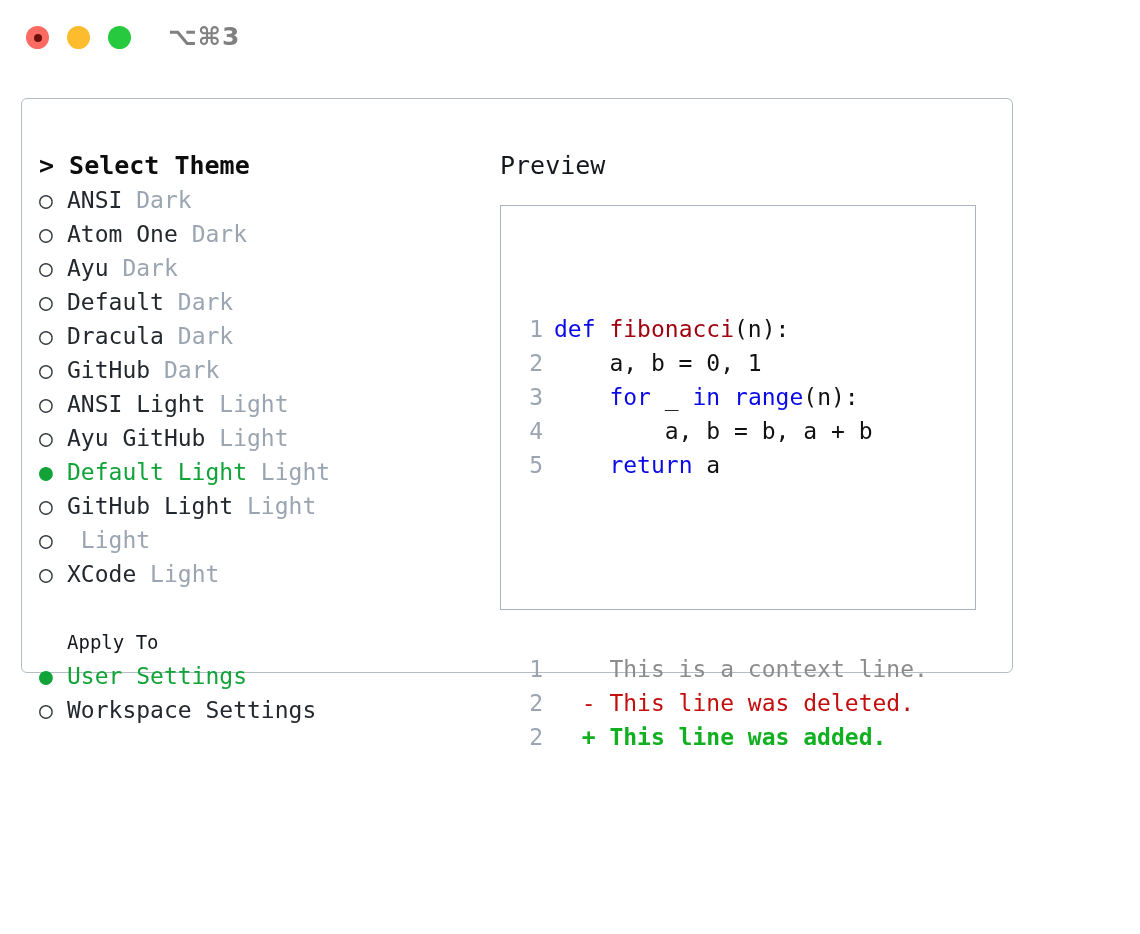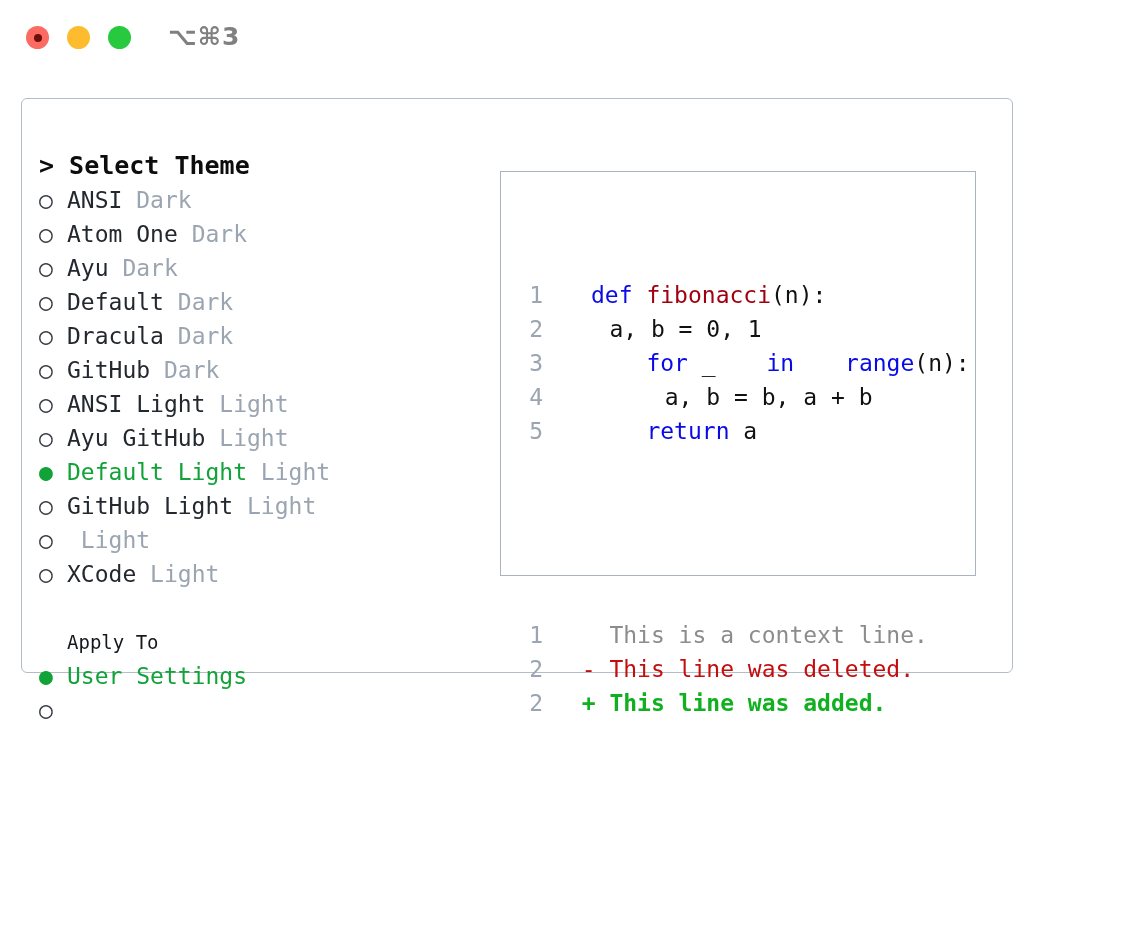--- a/index.html
+++ b/index.html
@@ -162,21 +162,21 @@
     white-space: pre;
   }
   .code-line { display: flex; white-space: pre; }
   .lineno {
     color: #9aa5b1;
     width: 30px;
     text-align: right;
     flex: 0 0 30px;
     margin-right: 11px;
   }
-  .tok-kw   { color: #0a0ae6; margin-left: 37px; }
+  .tok-kw   { color: #0a0ae6; }
   .tok-fn   { color: #a00010; }
   .tok-txt  { color: #111111; }
   .blank-line { height: 34px; }
   .diff-ctx { color: #8c8c8c; }
   .diff-del { color: #c40d0d; }
   .diff-add { color: #11b020; font-weight: bold; }
 </style>
 </head>
 <body>
 
@@ -210,26 +210,27 @@
           <div class="opt-row"><span class="marker">○</span><span class="opt-suffix"> Light</span></div>
           <div class="opt-row"><span class="marker">○</span><span class="opt-label">XCode</span><span class="opt-suffix"> Light</span></div>
         </div>
 
       <div class="spacer"></div>
 
       <div class="group-header" style="padding-left:28px;">Apply To</div>
 
       <div id="apply-to-list">
           <div class="opt-row selected"><span class="marker sel">●</span><span class="opt-label">User Settings</span></div>
-          <div class="opt-row"><span class="marker">○</span></div>
+          <div class="opt-row"><span class="marker">○</span><span class="opt-label">Workspace Settings</span></div>
         </div>
 
     </div>
 
     <div class="right-pane">
+      <div class="preview-title">Preview</div>
 
       <div class="preview-box">
         <div class="code">
           <div id="code-block"><div class="code-line"><span class="lineno">1</span><span><span class="tok-kw">def </span><span class="tok-fn">fibonacci</span><span class="tok-txt">(n):</span></span></div><div class="code-line"><span class="lineno">2</span><span><span class="tok-txt">    a, b = 0, 1</span></span></div><div class="code-line"><span class="lineno">3</span><span><span class="tok-txt">    </span><span class="tok-kw">for</span><span class="tok-txt"> _ </span><span class="tok-kw">in</span><span class="tok-txt"> </span><span class="tok-kw">range</span><span class="tok-txt">(n):</span></span></div><div class="code-line"><span class="lineno">4</span><span><span class="tok-txt">        a, b = b, a + b</span></span></div><div class="code-line"><span class="lineno">5</span><span><span class="tok-txt">    </span><span class="tok-kw">return</span><span class="tok-txt"> a</span></span></div></div>
           <div class="blank-line"></div>
           <div id="diff-block"><div class="code-line"><span class="lineno">1</span><span class="diff-ctx">    This is a context line.</span></div><div class="code-line"><span class="lineno">2</span><span class="diff-del">  - This line was deleted.</span></div><div class="code-line"><span class="lineno">2</span><span class="diff-add">  + This line was added.</span></div></div>
         </div>
       </div>
     </div>
 

